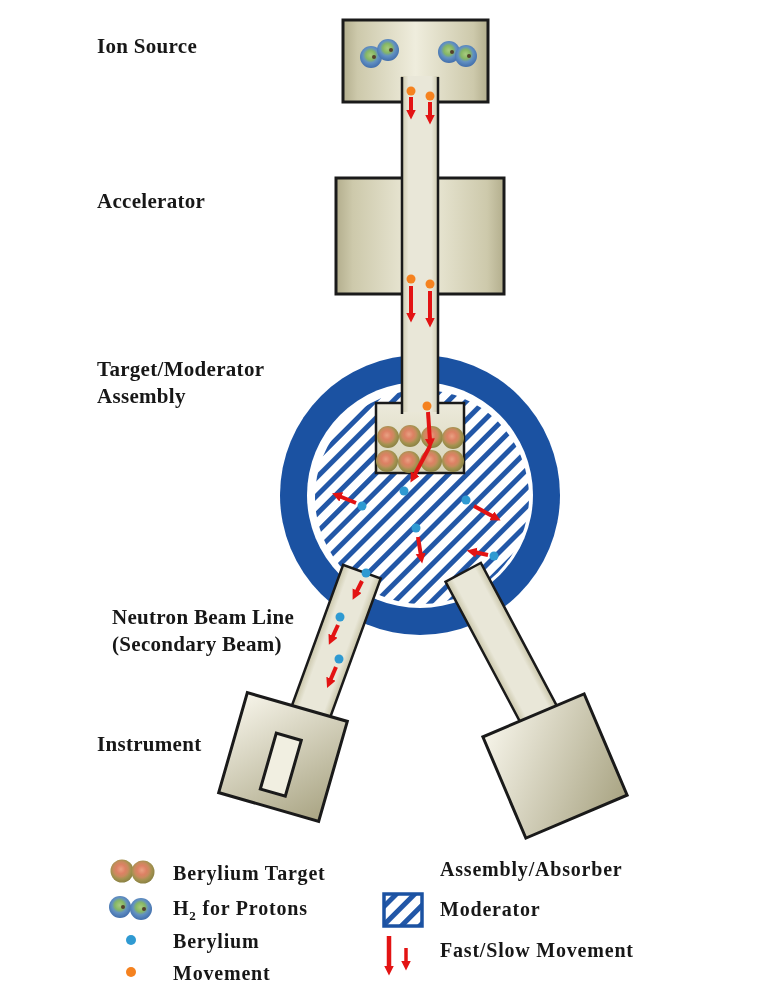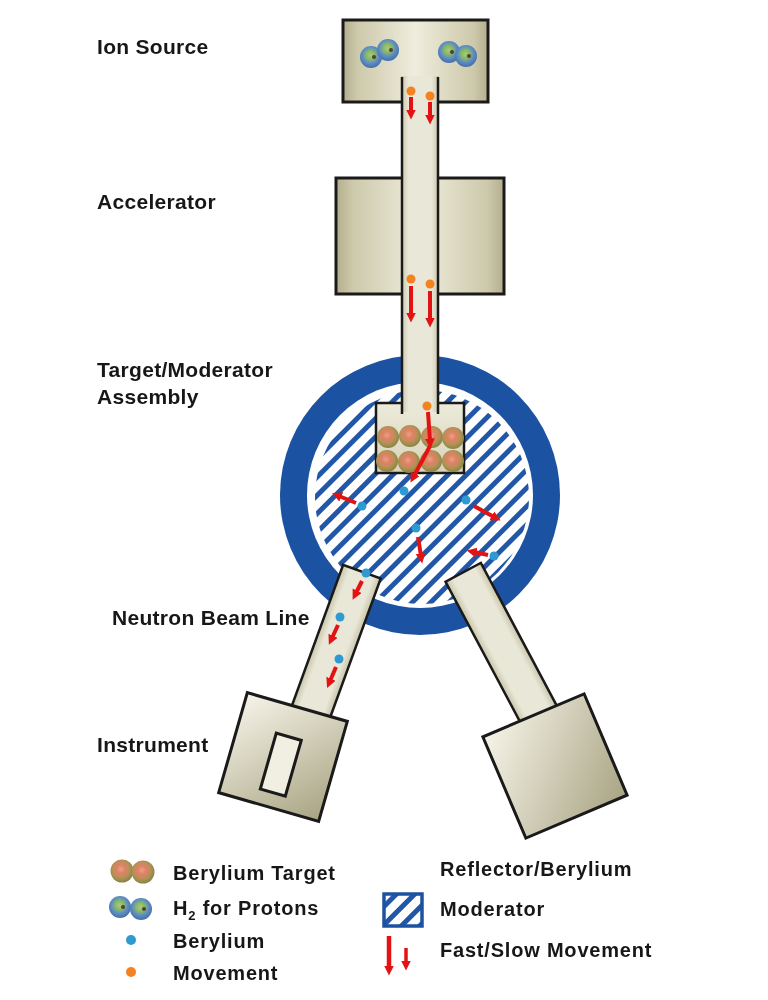--- a/index.html
+++ b/index.html
@@ -1,17 +1,17 @@
 <!DOCTYPE html>
 <html><head>
 <meta charset="utf-8">
 <style>
   html,body{margin:0;padding:0;background:#ffffff;}
   .stage{position:relative;width:768px;height:1000px;background:#ffffff;overflow:hidden;
-         font-family:Liberation Sans, sans-serif;border-radius:10px;}
+         font-family:Liberation Serif, serif;border-radius:10px;}
   .stage svg{position:absolute;left:0;top:0;}
   .lbl{position:absolute;color:#171717;font-weight:bold;font-size:21px;line-height:27px;
        letter-spacing:0.3px;white-space:nowrap;}
   .leg{position:absolute;color:#171717;font-weight:bold;font-size:20px;line-height:24px;
        letter-spacing:0.8px;white-space:nowrap;}
   .leg sub{font-size:13px;vertical-align:-5px;}
 </style>
 </head>
 <body>
 
@@ -172,24 +172,25 @@
   </svg>
 
   <div class="lbl" style="left:97px;top:33px;">Ion Source</div>
   <div class="lbl" style="left:97px;top:188px;">Accelerator</div>
   <div class="lbl" style="left:97px;top:356px;">
     <div>Target/Moderator</div>
     <div>Assembly</div>
   </div>
   <div class="lbl" style="left:100px;top:604px;margin-left:12px;">
     <div>Neutron Beam Line</div>
+    <div>(Secondary Beam)</div>
   </div>
   <div class="lbl" style="left:97px;top:731px;">Instrument</div>
 
   <div class="leg" style="left:173px;top:861px;">Berylium Target</div>
   <div class="leg" style="left:173px;top:896px;"><span>H</span><sub>2</sub><span> for Protons</span></div>
   <div class="leg" style="left:173px;top:929px;">Berylium</div>
   <div class="leg" style="left:173px;top:961px;">Movement</div>
-  <div class="leg" style="left:440px;top:857px;">Reflector/Berylium</div>
+  <div class="leg" style="left:440px;top:857px;">Assembly/Absorber</div>
   <div class="leg" style="left:440px;top:897px;">Moderator</div>
   <div class="leg" style="left:440px;top:938px;">Fast/Slow Movement</div>
 
 </div>
 
 </body></html>

